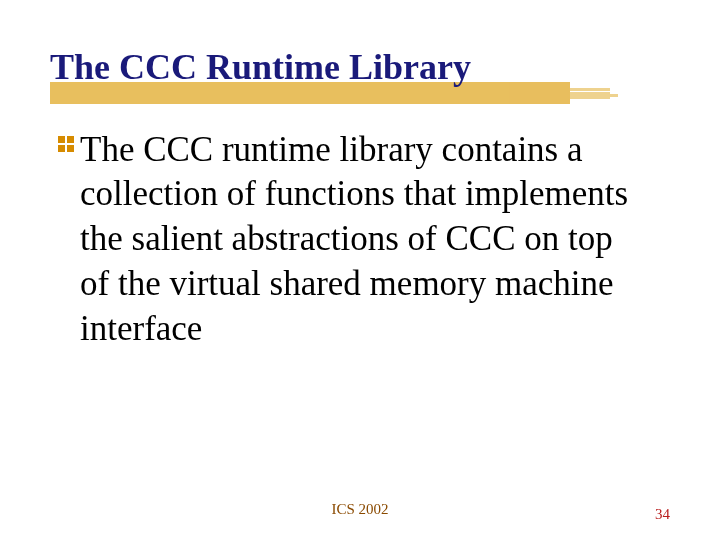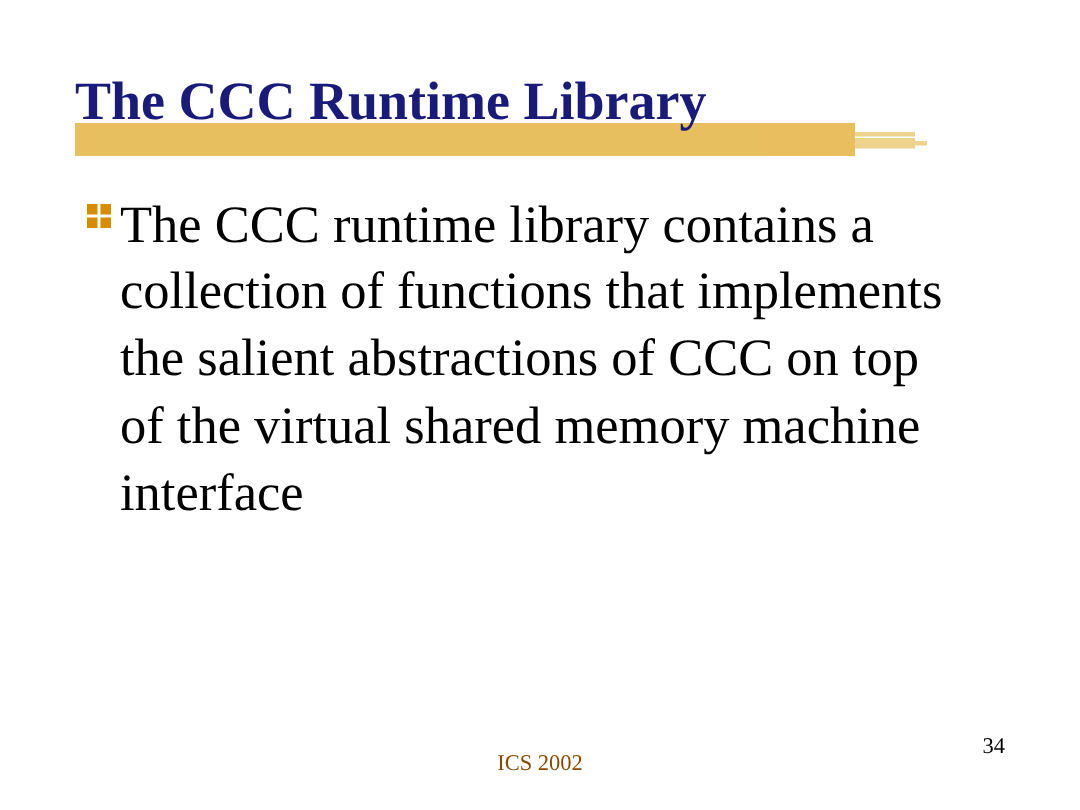--- a/index.html
+++ b/index.html
@@ -80,22 +80,22 @@
     justify-content: center;
     align-items: center;
     font-size: 15px;
   }
   .footer-center {
     color: #8a4a00;
   }
   .page-num {
     position: absolute;
     right: 50px;
-    bottom: 33px;
-    color: #000000;
+    bottom: 17px;
+    color: #b91c1c;
     font-size: 15px;
   }
 </style>
 </head>
 <body>
 
 <div class="slide">
 
   <div class="title-wrap">
     <div class="underline-brush"></div>

